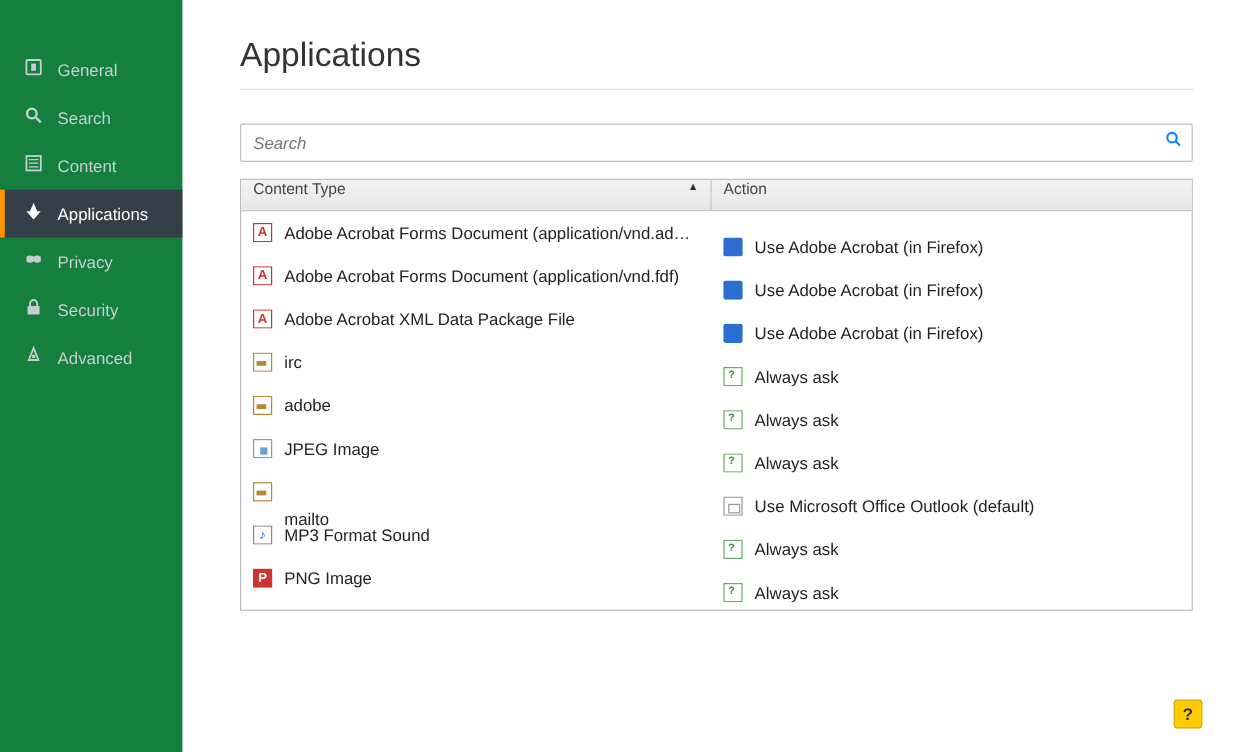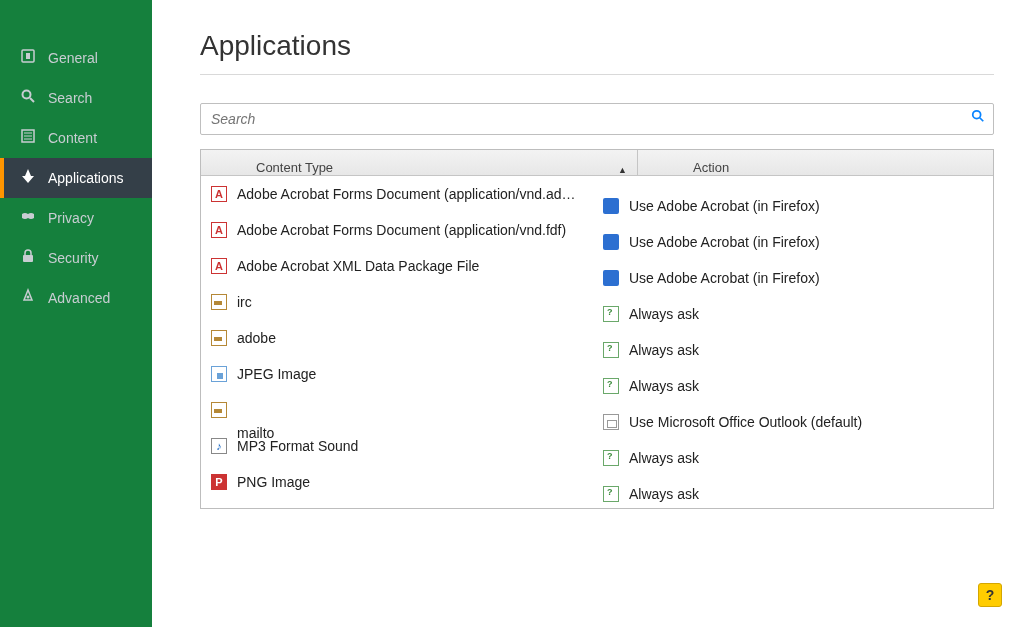--- a/index.html
+++ b/index.html
@@ -92,27 +92,26 @@
   }
   .thead {
     display: flex;
     background: linear-gradient(#f3f3f3,#e7e7e7);
     border-bottom: 1px solid #c5c5c5;
     height: 26px;
     flex-shrink: 0;
   }
   .th {
     display: flex;
-    align-items: flex-end;
+    align-items: flex-start;
     padding: 0 10px;
     font-size: 13px;
     color: #444;
     border-right: 1px solid #c5c5c5;
     position: relative;
-    margin-left: 45px;
   }
   .th.ct { width: 392px; }
   .th.ac { flex:1; border-right:none; }
   .th .sort {
     position: absolute;
     right: 10px;
     font-size: 9px;
     color:#333;
   }
   .tbody-wrap {

